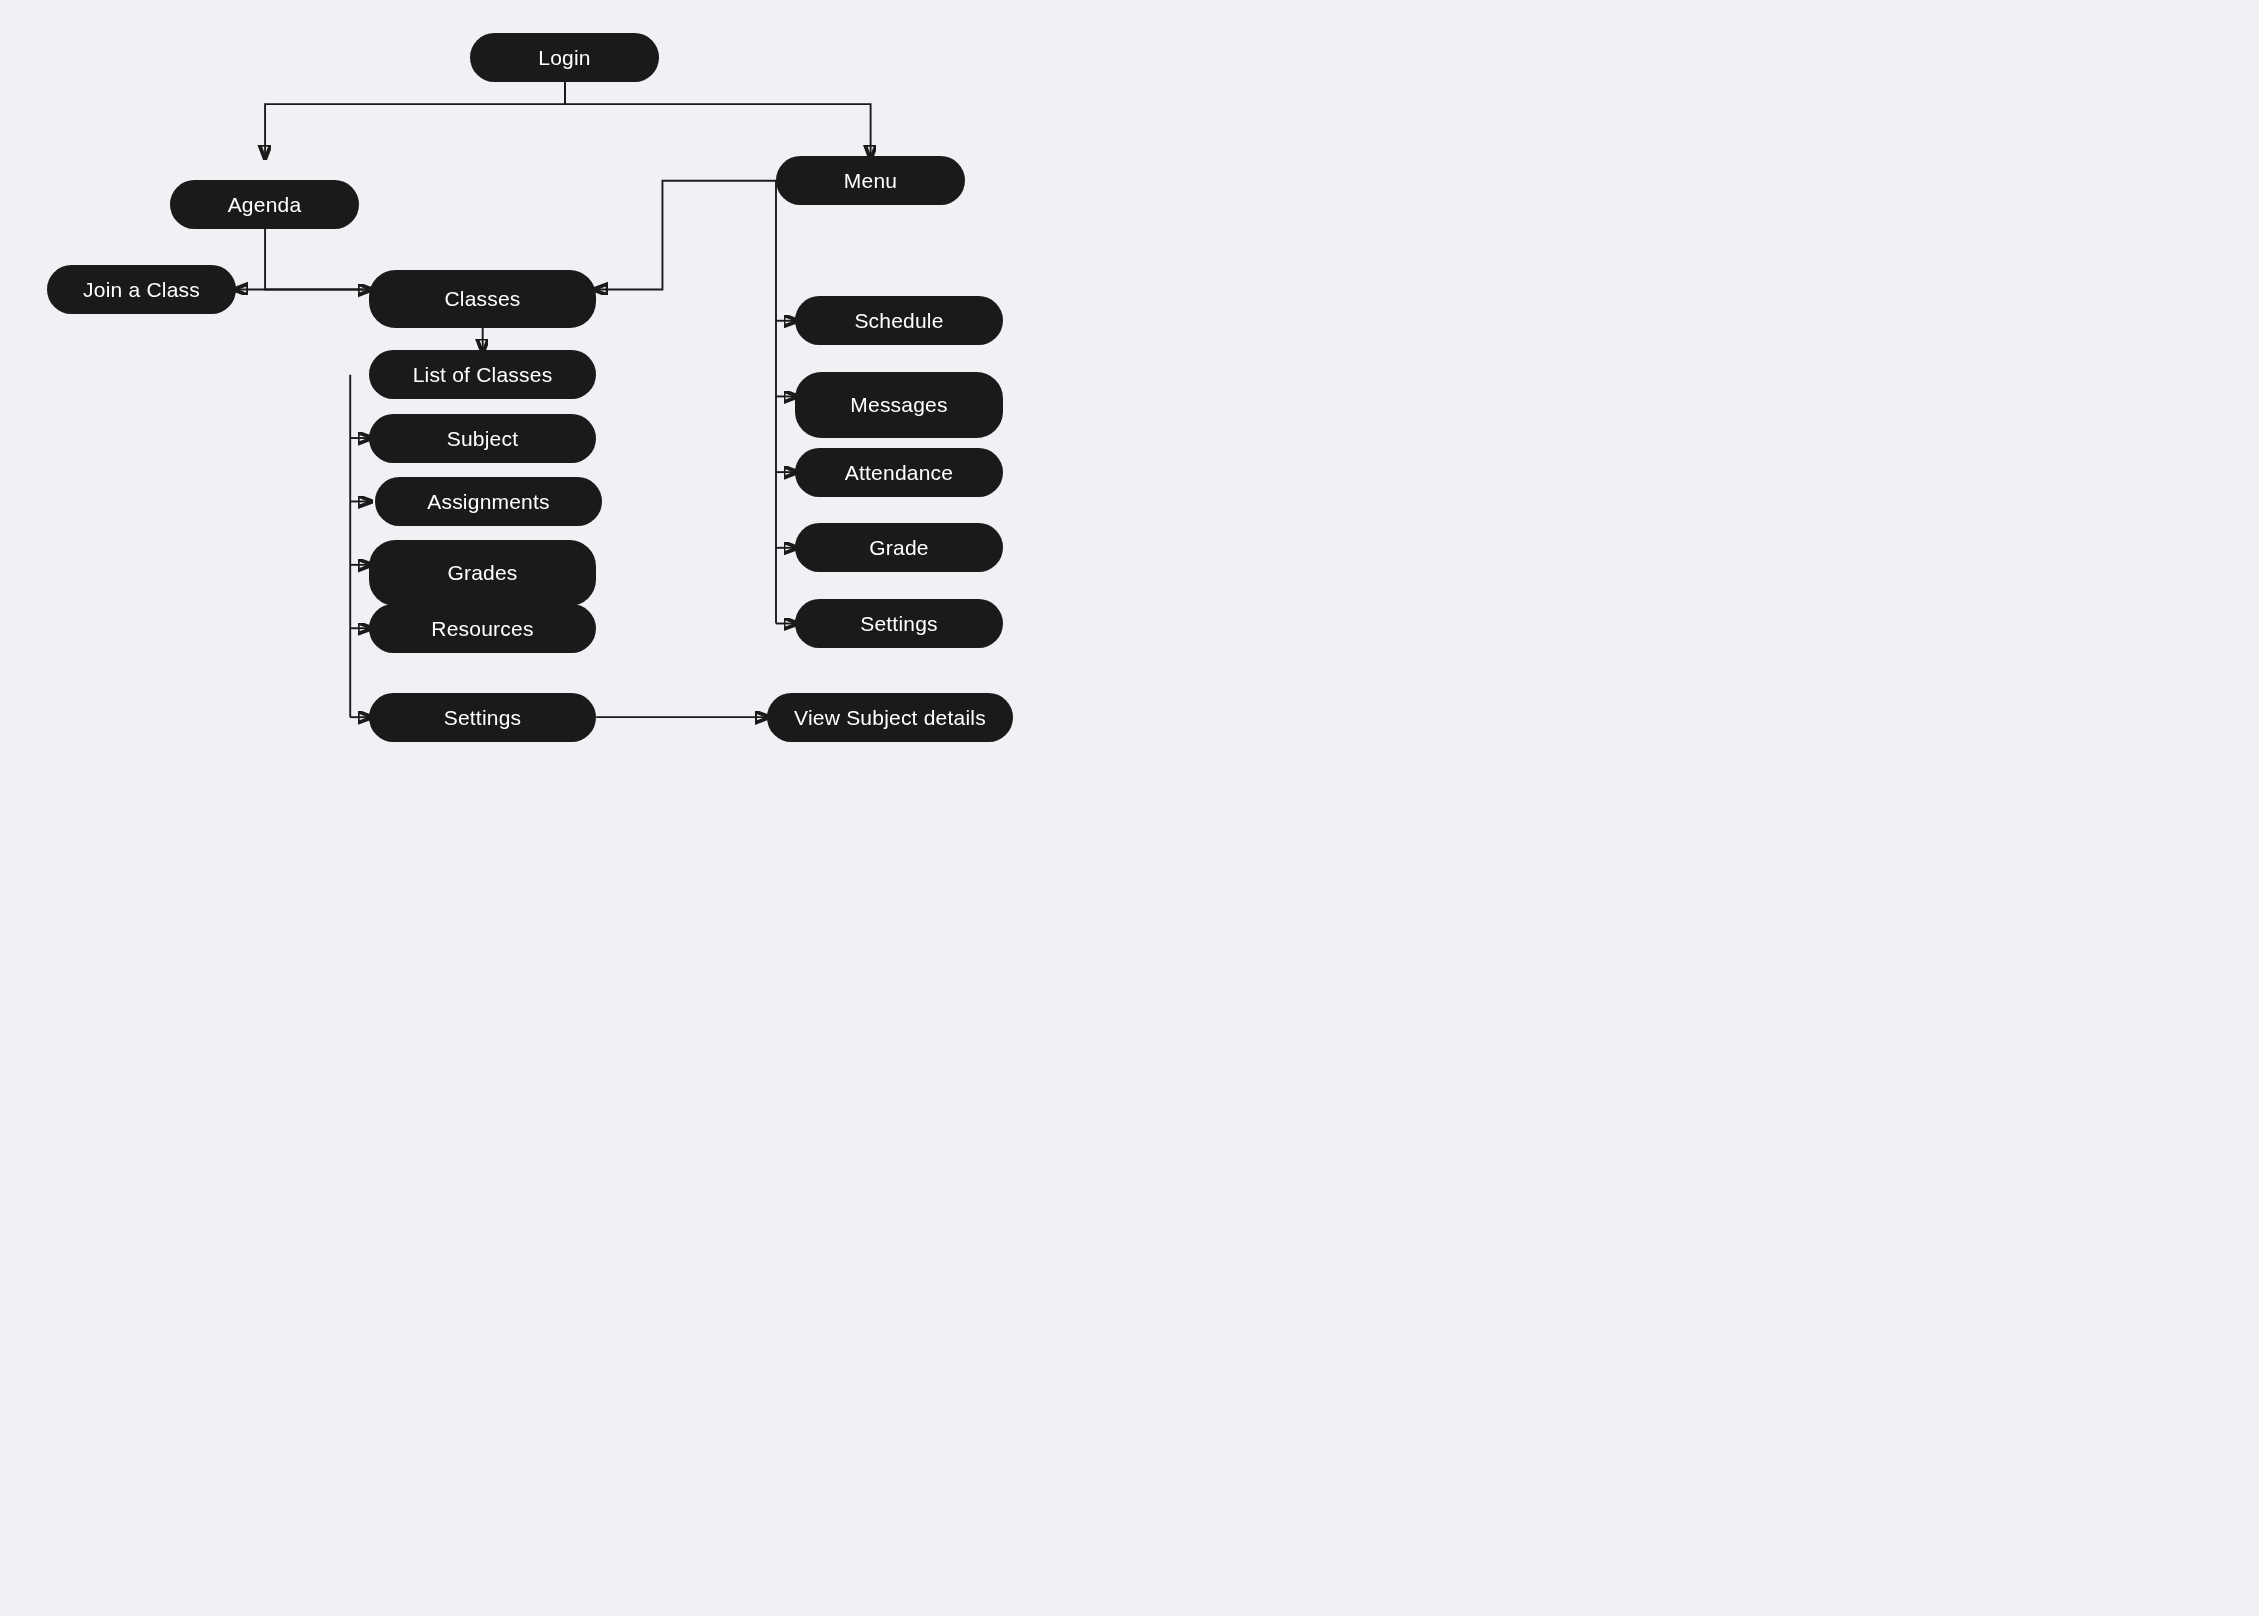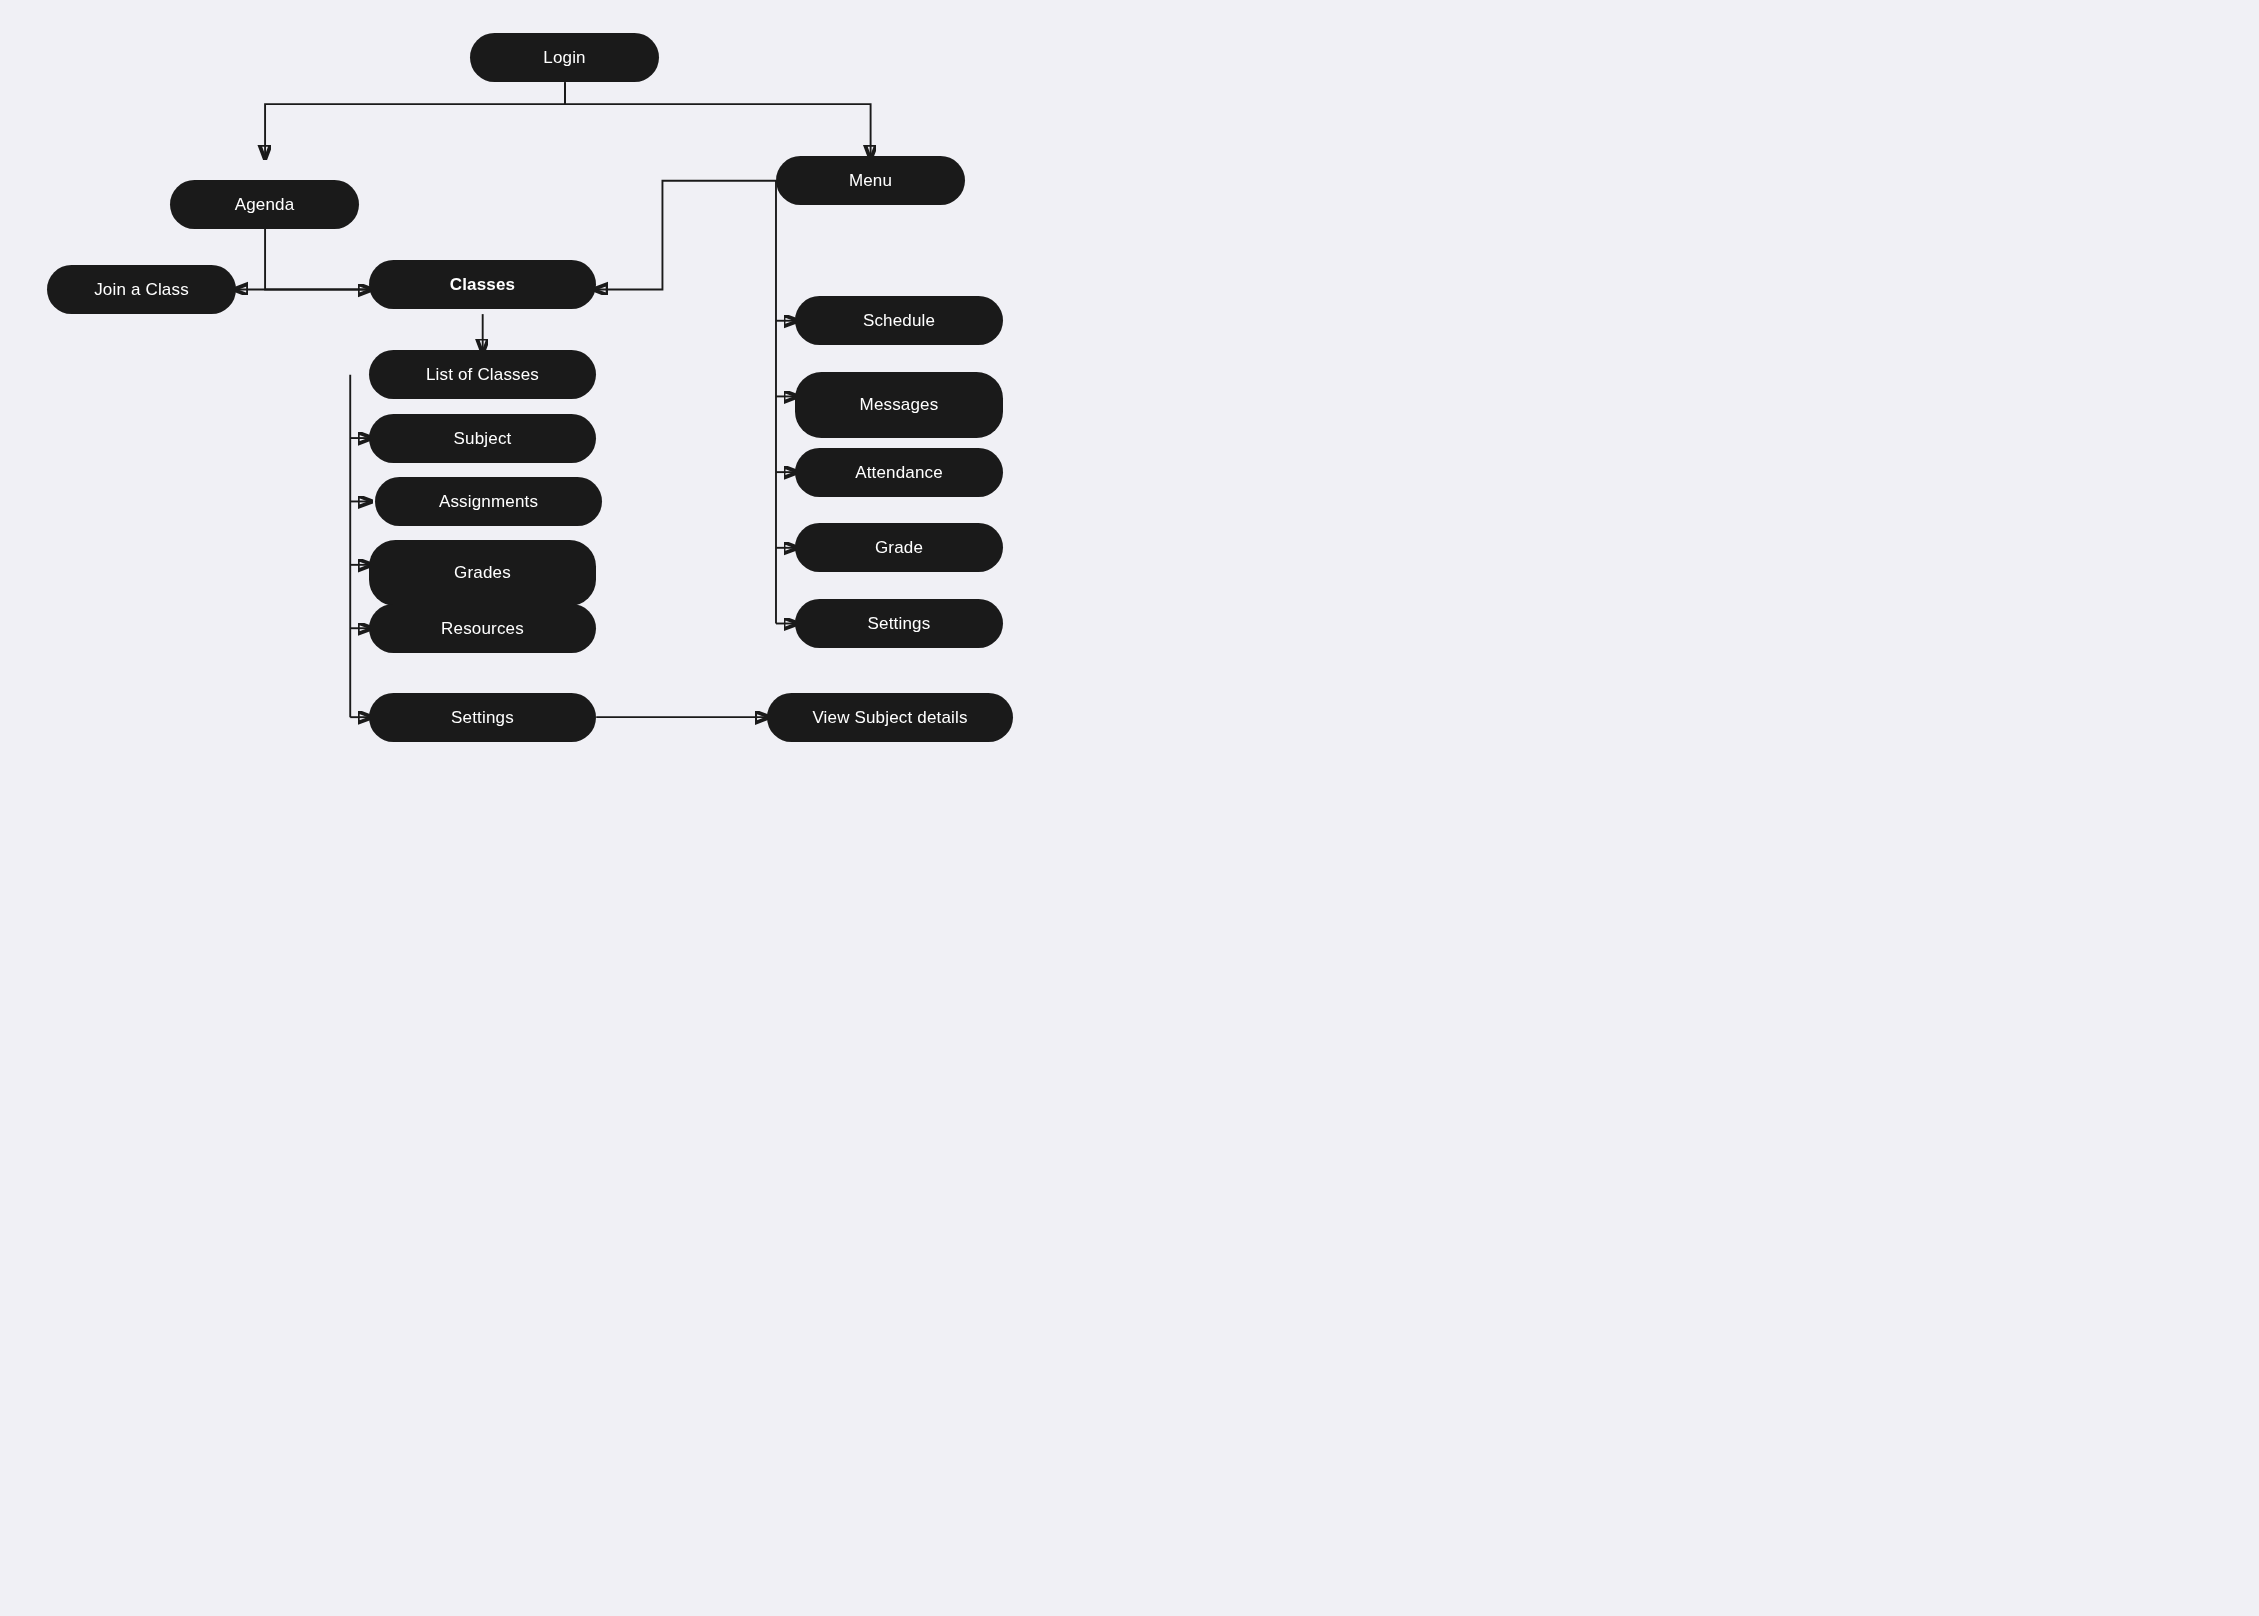--- a/index.html
+++ b/index.html
@@ -21,21 +21,21 @@
     }
 
     .node {
       position: absolute;
       background: #1a1a1a;
       color: #ffffff;
       border-radius: 26.5px;
       display: flex;
       align-items: center;
       justify-content: center;
-      font-size: 17px;
+      font-size: 21px;
       font-weight: 400;
       letter-spacing: 0.01em;
       white-space: nowrap;
     }
 
     svg.lines {
       position: absolute;
       top: 0; left: 0;
       width: 100%;
       height: 100%;
@@ -102,21 +102,21 @@
     <line x1="820" y1="659" x2="840" y2="659" marker-end="url(#arrow)"></line>
 
   </svg>
 
   <div class="node" style="left:470px; top:33px; width:189px; height:49px;">Login</div>
 
   <div class="node" style="left:170px; top:156px; width:189px; height:49px;margin-top:24px;">Agenda</div>
 
   <div class="node" style="left:776px; top:156px; width:189px; height:49px;">Menu</div>
 
-  <div class="node" style="left:369px; top:260px; width:227px; height:49px;font-weight:bold;">Classes</div>
+  <div class="node" style="left:369px; top:270px; width:227px; height:58px;">Classes</div>
 
   <div class="node" style="left:47px; top:265px; width:189px; height:49px;">Join a Class</div>
 
   <div class="node" style="left:369px; top:350px; width:227px; height:49px;">List of Classes</div>
 
   <div class="node" style="left:369px; top:414px; width:227px; height:49px;">Subject</div>
 
   <div class="node" style="left:375px; top:477px; width:227px; height:49px;">Assignments</div>
 
   <div class="node" style="left:369px; top:540px; width:227px; height:66px;">Grades</div>

